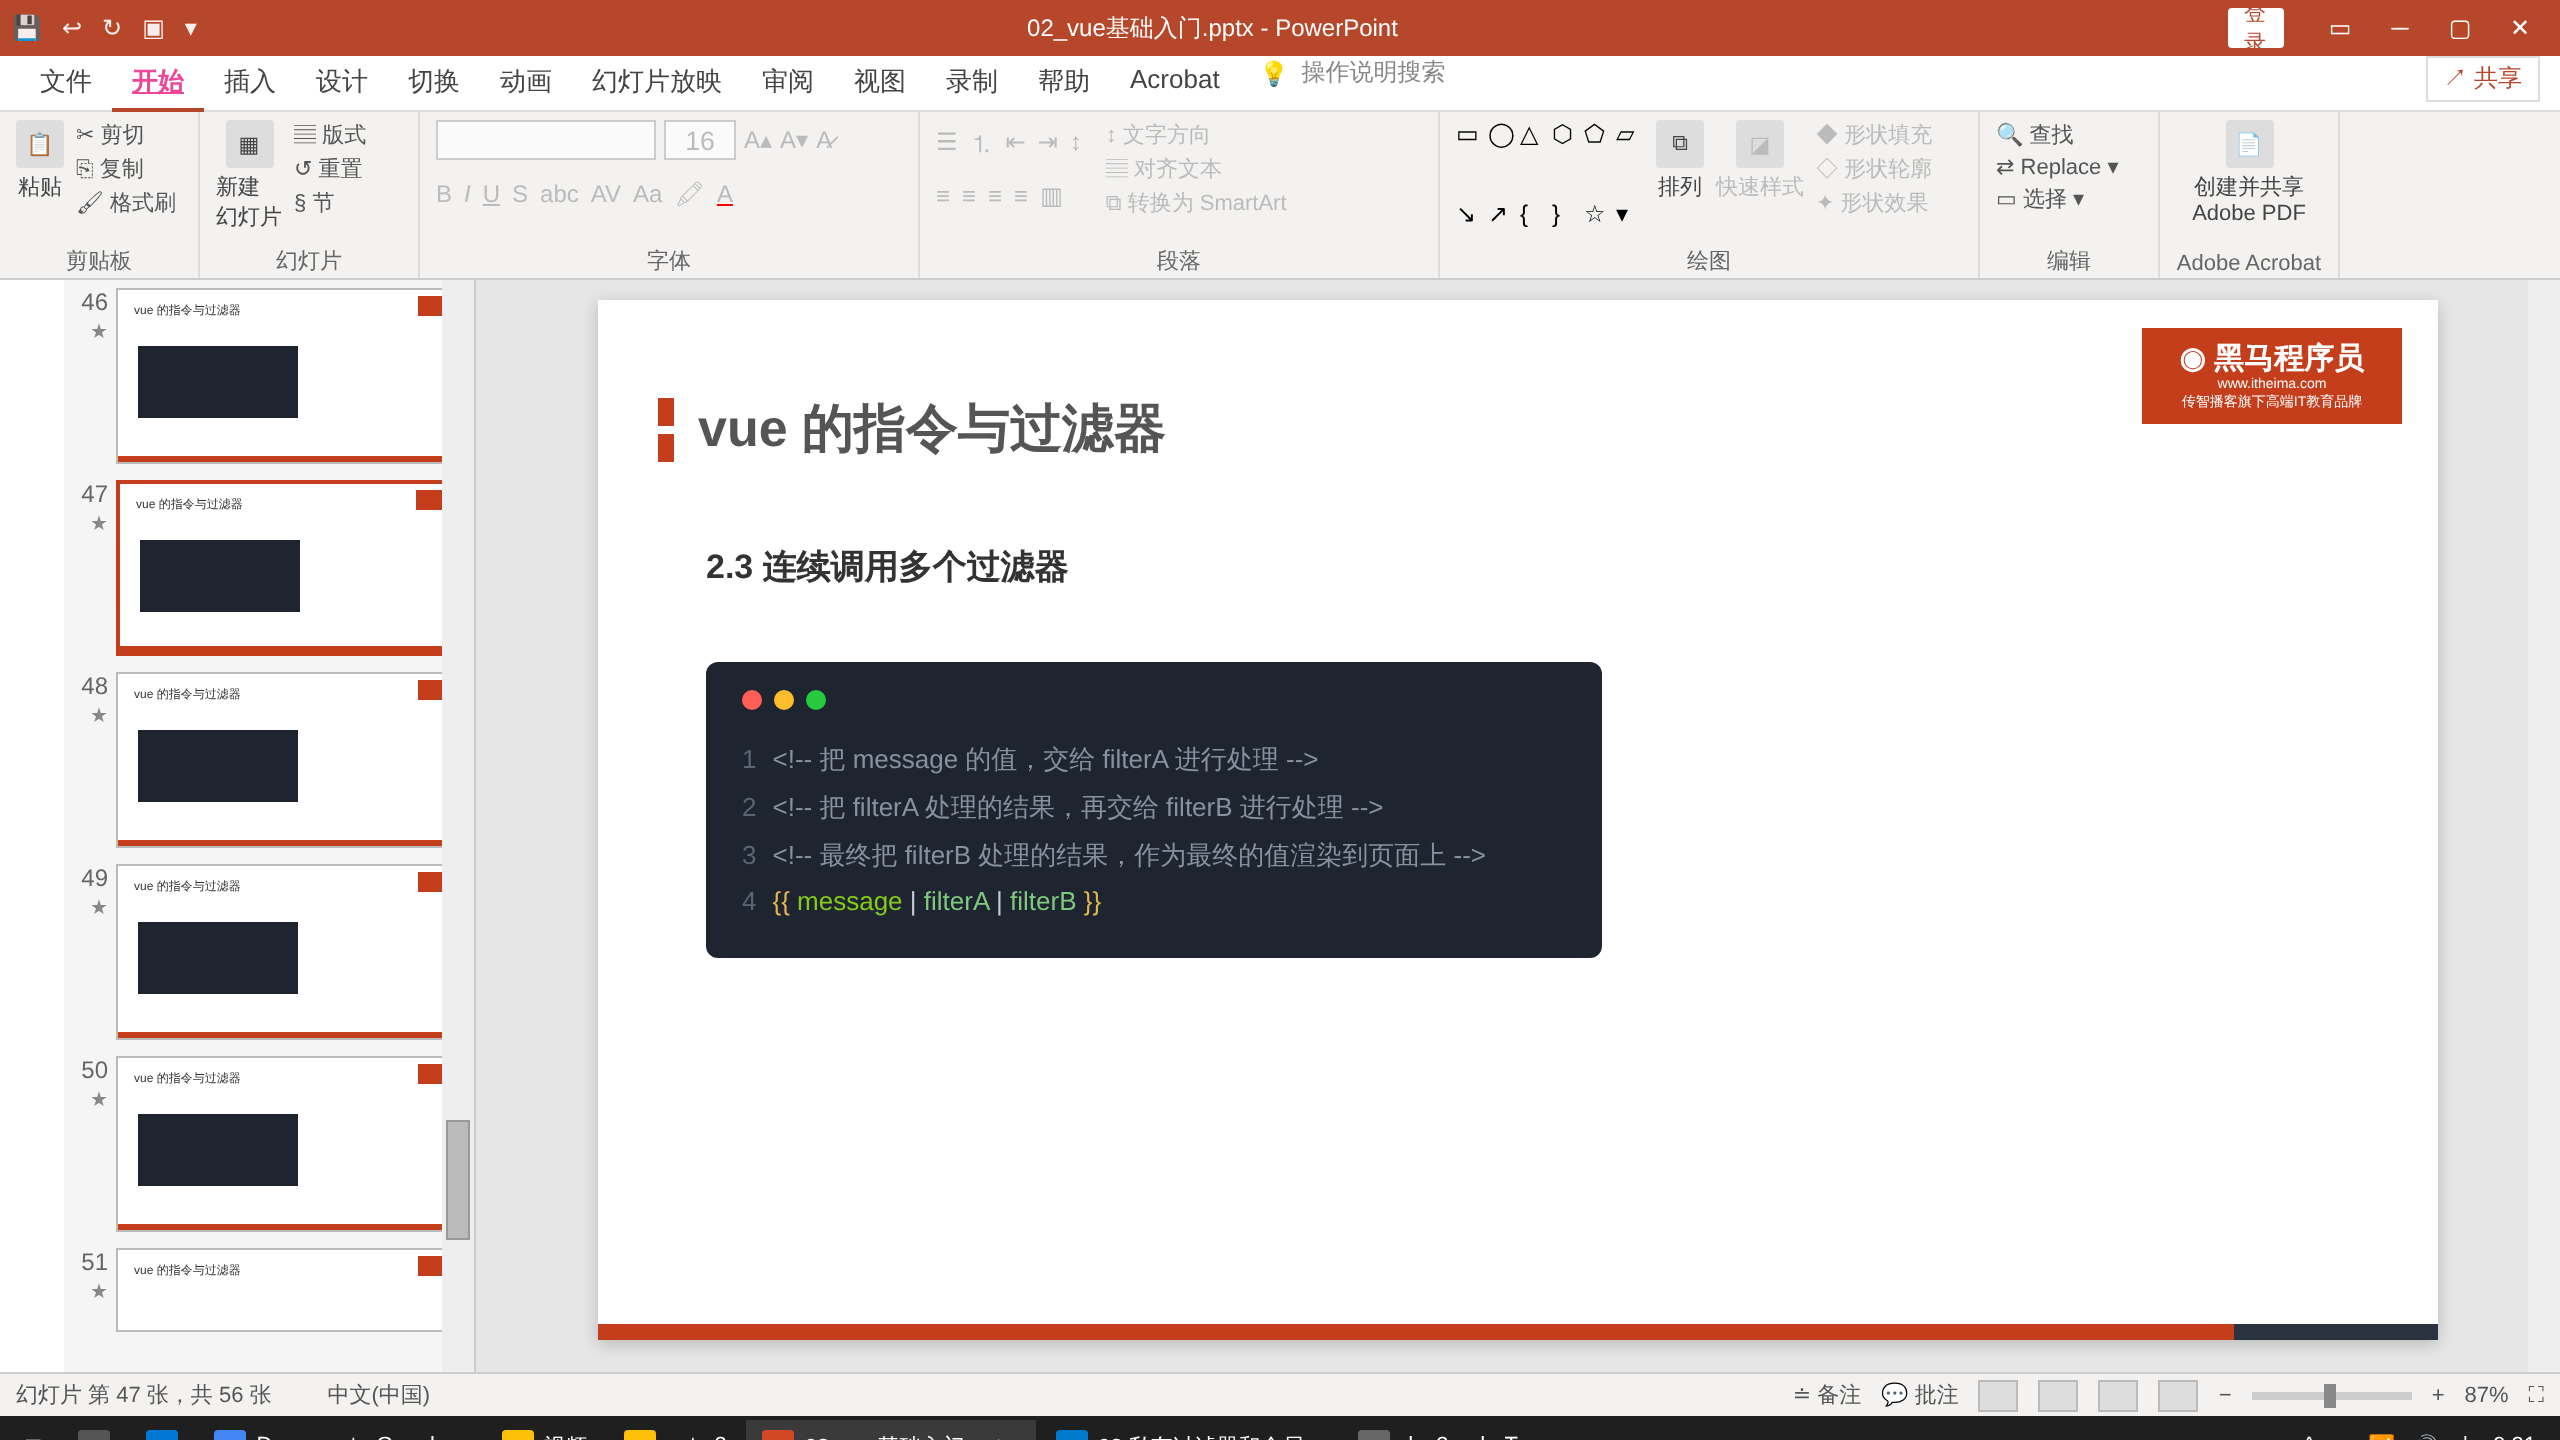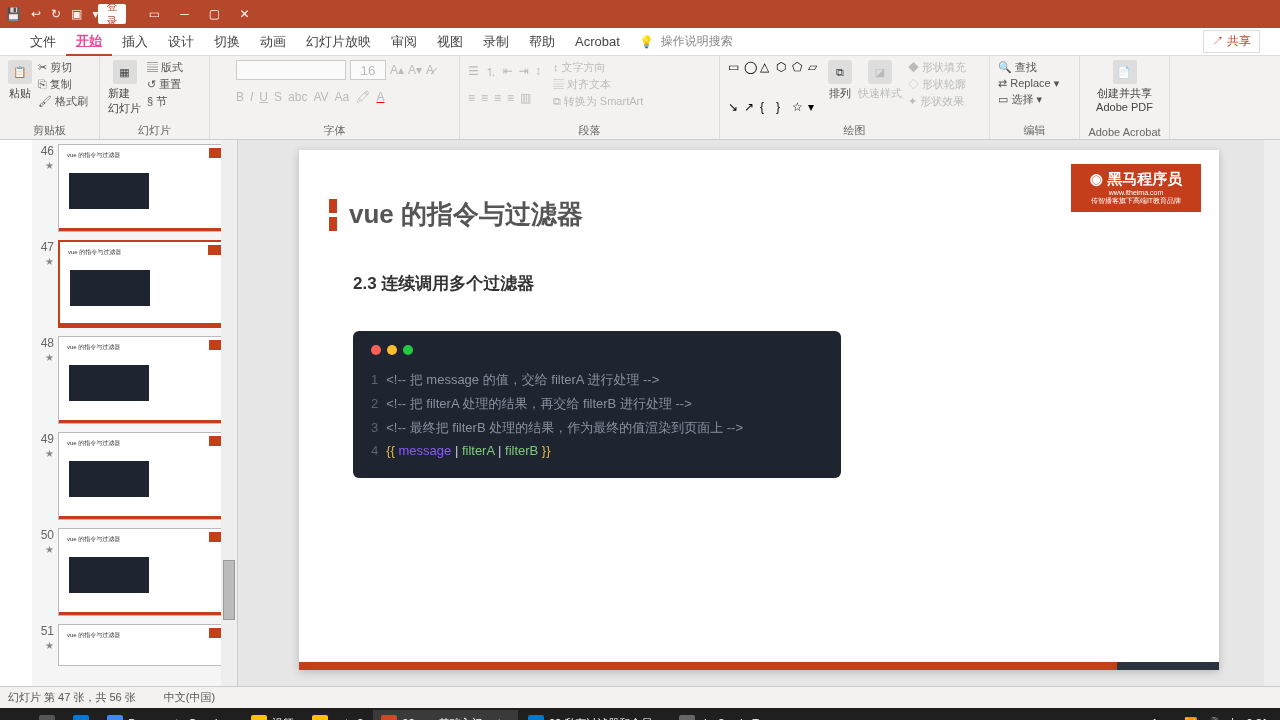--- a/index.html
+++ b/index.html
@@ -4,21 +4,21 @@
 <style>
 *{margin:0;padding:0;box-sizing:border-box;font-family:"Microsoft YaHei",sans-serif;}
 body{width:1280px;height:720px;overflow:hidden;background:#fff;font-size:12px;}
 .titlebar{height:28px;background:#B7472A;display:flex;align-items:center;color:#fff;padding:0 6px;}
 .titlebar .qat{display:flex;gap:10px;align-items:center;}
 .titlebar .qat span{opacity:.9;}
 .titlebar .title{flex:1;text-align:center;font-size:12px;}
 .titlebar .wbtns{display:flex;gap:2px;align-items:center;}
 .titlebar .wbtns span{width:28px;height:20px;display:flex;align-items:center;justify-content:center;}
 .login-btn{background:#fff;color:#B7472A;padding:2px 8px;border-radius:2px;font-size:11px;margin-right:12px;}
-.menubar{height:28px;background:#fff;display:flex;align-items:center;border-bottom:1px solid #ddd;padding:0 20px;}
+.menubar{height:28px;background:#fff;display:flex;align-items:flex-start;border-bottom:1px solid #ddd;padding:0 10px;}
 .menubar .tab{padding:4px 10px;font-size:13px;color:#444;cursor:pointer;}
 .menubar .tab.active{color:#ec4899;font-weight:bold;border-bottom:2px solid #B7472A;text-decoration:underline;}
 .menubar .right{margin-left:auto;display:flex;align-items:center;}
 .share-btn{color:#B7472A;font-size:12px;padding:2px 8px;border:1px solid #ddd;}
 .ribbon{height:84px;background:#f3f2f1;display:flex;border-bottom:1px solid #ccc;}
 .rgroup{border-right:1px solid #ddd;padding:4px 8px 2px;display:flex;flex-direction:column;position:relative;}
 .rgroup .glabel{position:absolute;bottom:1px;left:0;right:0;text-align:center;font-size:11px;color:#666;}
 .rgroup .items{display:flex;gap:6px;flex:1;}
 .rb{display:flex;flex-direction:column;align-items:center;font-size:11px;color:#444;gap:2px;}
 .rb .ico{width:24px;height:24px;background:#ddd;border-radius:2px;display:flex;align-items:center;justify-content:center;}
@@ -48,30 +48,30 @@
 .slide .logo-badge{position:absolute;top:14px;right:18px;width:130px;height:48px;background:#C43E1C;color:#fff;display:flex;flex-direction:column;align-items:center;justify-content:center;font-size:10px;}
 .slide .logo-badge .big{font-size:15px;font-weight:bold;}
 .slide .stitle{display:flex;align-items:center;gap:12px;margin-bottom:40px;}
 .slide .stitle .bars{display:flex;flex-direction:column;gap:4px;}
 .slide .stitle .bars span{width:8px;height:14px;background:#C43E1C;}
 .slide .stitle h1{font-size:26px;color:#555;font-weight:bold;}
 .slide .sec{padding-left:24px;}
 .slide .sec h2{font-size:17px;color:#333;font-weight:bold;margin-bottom:36px;}
 .slide .sec p{font-size:15px;color:#444;margin-bottom:20px;}
 .slide .sec .hl{color:#E53935;}
-.codeblock{background:#1e2430;border-radius:6px;padding:14px 18px;width:488px;position:relative;}
+.codeblock{background:#1e2430;border-radius:6px;padding:14px 18px;width:448px;position:relative;}
 .codeblock .dots{display:flex;gap:6px;margin-bottom:16px;}
 .codeblock .dots span{width:10px;height:10px;border-radius:50%;}
 .codeblock .dots .r{background:#ff5f56;}
 .codeblock .dots .y{background:#ffbd2e;}
 .codeblock .dots .g{background:#27c93f;}
 .codeblock .line{font-family:Consolas,monospace;font-size:13px;color:#c5cdd9;margin-bottom:6px;}
 .codeblock .ln{color:#5b6472;margin-right:8px;}
 .codeblock .cm{color:#8a919e;}
-.codeblock .kw{color:#8b5cf6;}
+.codeblock .kw{color:#84cc16;}
 .codeblock .fn{color:#7fc97f;}
 .codeblock .pu{color:#e0b84c;}
 .slide .footer-bar{position:absolute;bottom:0;left:0;right:0;height:8px;display:flex;}
 .slide .footer-bar .red{flex:8;background:#C43E1C;}
 .slide .footer-bar .dark{flex:1;background:#2b3240;}
 .statusbar{height:22px;background:#f3f2f1;border-top:1px solid #ccc;display:flex;align-items:center;padding:0 8px;font-size:11px;color:#555;}
 .statusbar .right{margin-left:auto;display:flex;align-items:center;gap:10px;}
 .statusbar .view-btn{width:20px;height:16px;background:#ddd;border:1px solid #bbb;}
 .zoom-slider{width:80px;height:4px;background:#ccc;position:relative;}
 .zoom-slider .zt{position:absolute;left:45%;top:-4px;width:6px;height:12px;background:#888;}
@@ -87,20 +87,21 @@
 <body>
 
 <div class="titlebar">
   <div class="qat">
     <span>💾</span>
     <span>↩</span>
     <span>↻</span>
     <span>▣</span>
     <span>▾</span>
   </div>
+  <div class="title">02_vue基础入门.pptx - PowerPoint</div>
   <div class="wbtns">
     <span class="login-btn">登录</span>
     <span>▭</span>
     <span>─</span>
     <span>▢</span>
     <span>✕</span>
   </div>
 </div>
 
 <div class="menubar">
@@ -149,21 +150,21 @@
         </div>
       <div class="small-items">
         <span>▤ <span>版式</span></span>
         <span>↺ <span>重置</span></span>
         <span>§ <span>节</span></span>
       </div>
     </div>
     <div class="glabel">幻灯片</div>
   </div>
   <div class="rgroup" style="width:250px">
-    <div style="display:flex;flex-direction:column;gap:6px;margin-left:18px;">
+    <div style="display:flex;flex-direction:column;gap:6px;">
       <div class="font-box">
         <input class="font-sel disabled" style="">
         <input class="font-size disabled" value="16" style="">
         <span class="disabled">A▴</span>
         <span class="disabled">A▾</span>
         <span class="disabled">A̷</span>
       </div>
       <div class="tiny-btns disabled">
         <span>B</span>
         <span><i>I</i></span>
@@ -348,20 +349,35 @@
           <div class="dark"></div>
         </div>
     </div>
     <div class="vscroll"></div>
   </div>
 </div>
 
 <div class="statusbar">
   <span>幻灯片 第 47 张，共 56 张</span>
   <span style="margin-left:28px">中文(中国)</span>
+  <div class="right">
+    <span>≐ <span>备注</span></span>
+    <span>💬 <span>批注</span></span>
+    <span class="view-btn"></span>
+    <span class="view-btn"></span>
+    <span class="view-btn"></span>
+    <span class="view-btn"></span>
+    <span>−</span>
+    <div class="zoom-slider">
+        <div class="zt"></div>
+      </div>
+    <span>+</span>
+    <span>87%</span>
+    <span>⛶</span>
+  </div>
 </div>
 
 <div class="taskbar">
   <div class="tbtn">
       <span>⊞</span>
     </div>
   <div class="tbtn">
       <div class="ti"></div>
     </div>
   <div class="tbtn">

